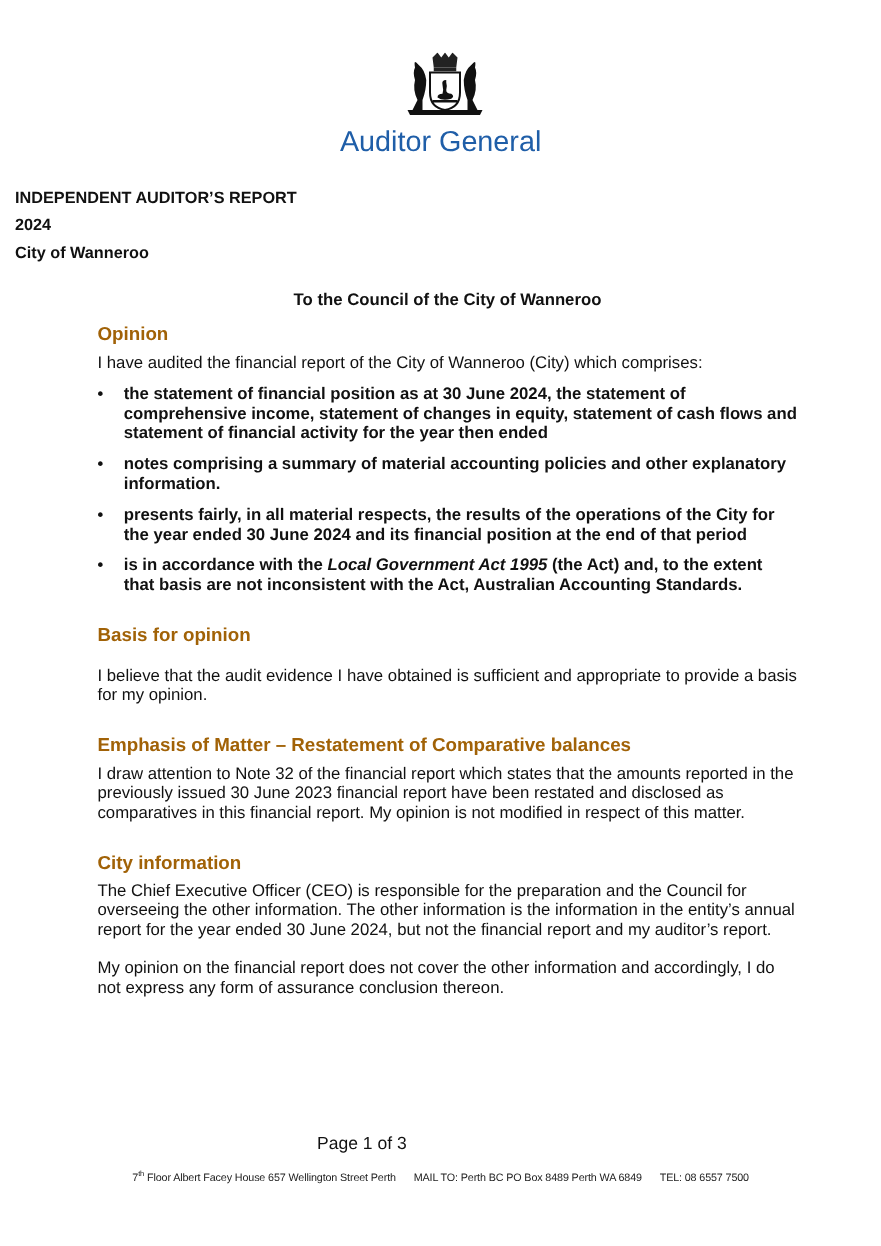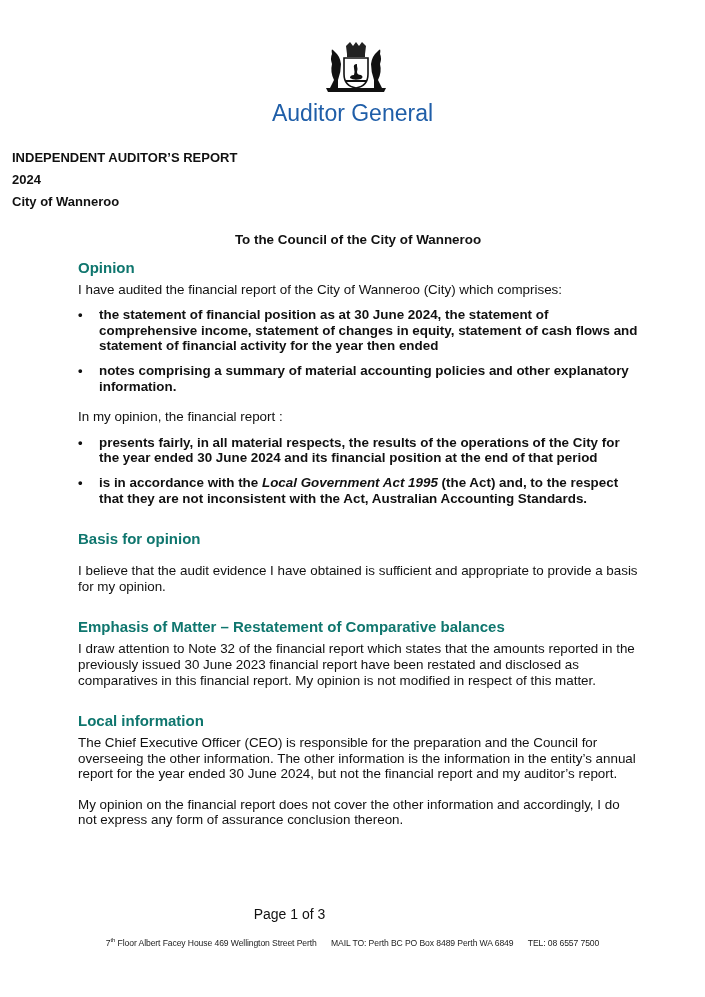--- a/index.html
+++ b/index.html
@@ -11,21 +11,21 @@
     .brand {
       position: absolute; left: 0; width: 705px; top: 100px; text-align: center;
       color: #1f5ea8; font-size: 23px; font-weight: normal;
     }
     .title-block { position: absolute; left: 0; width: 705px; text-align: left; font-weight: bold; font-size: 13px; padding-left: 12px; }
     .t1 { top: 150px; }
     .t2 { top: 172px; }
     .t3 { top: 194px; }
     .content { position: absolute; left: 78px; top: 232px; width: 560px; font-size: 13.4px; line-height: 15.6px; }
     .addressee { font-weight: bold; margin: 0 0 11px 0; text-align: center; }
-    h2 { color: #0f766e; font-size: 15px; font-weight: bold; margin: 0 0 5px 0; line-height: 18px; }
+    h2 { color: #a16207; font-size: 15px; font-weight: bold; margin: 0 0 5px 0; line-height: 18px; }
     p { margin: 0 0 10px 0; }
     ul { list-style: none; margin: 0 0 10px 0; padding: 0; font-weight: bold; }
     li { position: relative; padding-left: 21px; margin-bottom: 9px; }
     li::before { content: "•"; position: absolute; left: 0; top: 0; font-size: 13px; }
     .sec-gap { margin-top: 24px; }
     .para-gap { margin-top: 15px; }
     .page-num { position: absolute; left: 0; width: 579px; top: 906px; text-align: center; font-size: 14px; }
     .footer { position: absolute; left: 0; width: 705px; top: 937px; text-align: center; font-size: 8.6px; color: #222; letter-spacing: -0.1px; }
     .footer span { margin: 0 6px; }
     sup { font-size: 6px; }
@@ -57,42 +57,41 @@
 <div class="content">
   <div class="addressee">To the Council of the City of Wanneroo</div>
 
   <section>
     <h2>Opinion</h2>
     <p>I have audited the financial report of the City of Wanneroo (City) which comprises:</p>
     <ul>
       <li>the statement of financial position as at 30 June 2024, the statement of comprehensive income, statement of changes in equity, statement of cash flows and statement of financial activity for the year then ended</li>
       <li>notes comprising a summary of material accounting policies and other explanatory information.</li>
     </ul>
-    <p class="para-gap">In my opinion, the financial report :</p>
     <ul>
       <li>presents fairly, in all material respects, the results of the operations of the City for the year ended 30 June 2024 and its financial position at the end of that period</li>
-      <li><span>is in accordance with the </span><em>Local Government Act 1995</em><span> (the Act) and, to the respect that they are not inconsistent with the Act, Australian Accounting Standards.</span></li>
+      <li><span>is in accordance with the </span><em>Local Government Act 1995</em><span> (the Act) and, to the extent that basis are not inconsistent with the Act, Australian Accounting Standards.</span></li>
     </ul>
   </section>
 
   <section class="sec-gap">
     <h2>Basis for opinion</h2>
     <p class="para-gap">I believe that the audit evidence I have obtained is sufficient and appropriate to provide a basis for my opinion.</p>
   </section>
 
   <section class="sec-gap">
     <h2>Emphasis of Matter – Restatement of Comparative balances</h2>
     <p>I draw attention to Note 32 of the financial report which states that the amounts reported in the previously issued 30 June 2023 financial report have been restated and disclosed as comparatives in this financial report. My opinion is not modified in respect of this matter.</p>
   </section>
 
   <section class="sec-gap">
-    <h2>Local information</h2>
+    <h2>City information</h2>
     <p>The Chief Executive Officer (CEO) is responsible for the preparation and the Council for overseeing the other information. The other information is the information in the entity’s annual report for the year ended 30 June 2024, but not the financial report and my auditor’s report.</p>
     <p class="para-gap">My opinion on the financial report does not cover the other information and accordingly, I do not express any form of assurance conclusion thereon.</p>
   </section>
 </div>
 
 <div class="page-num">Page 1 of 3</div>
 <div class="footer">
-  <span><b style="font-weight:normal">7</b><sup>th</sup><b style="font-weight:normal"> Floor Albert Facey House 469 Wellington Street Perth</b></span>
+  <span><b style="font-weight:normal">7</b><sup>th</sup><b style="font-weight:normal"> Floor Albert Facey House 657 Wellington Street Perth</b></span>
   <span>MAIL TO: Perth BC PO Box 8489 Perth WA 6849</span>
   <span>TEL: 08 6557 7500</span>
 </div>
 
 </body></html>

